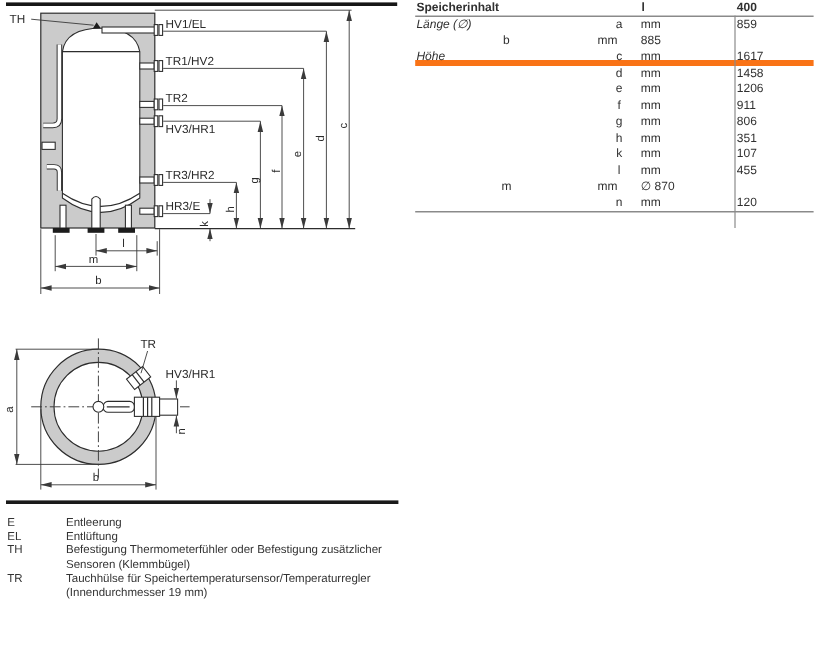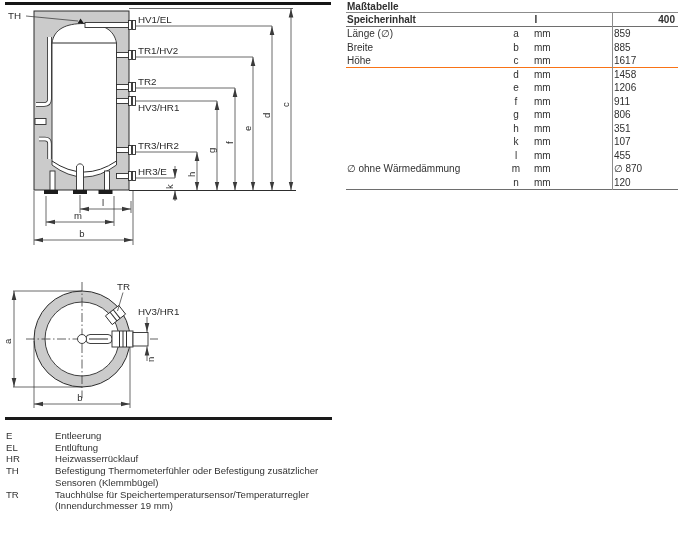--- a/index.html
+++ b/index.html
@@ -16,24 +16,24 @@
   .blackfill{fill:#1c1c1c;stroke:none;}
   .centerline{stroke:#3a3a3a;stroke-width:0.8;fill:none;stroke-dasharray:9 2.5 1.5 2.5;}
 
   
   .mtable{position:absolute;left:346px;top:0;width:332px;font-size:10px;color:#303030;}
   .m-title{font-weight:bold;height:12px;line-height:13px;border-bottom:1px solid #8c8c8c;padding-left:1px;}
   .m-head{display:grid;grid-template-columns:152px 116px 64px;height:14px;line-height:14px;
           border-bottom:1px solid #6e6e6e;font-weight:bold;box-sizing:border-box;}
   .m-head .h-name{padding-left:1px;}
   .m-head .h-unit{text-align:center;transform:translateX(-20px);}
-  .m-head .h-val{text-align:right;padding-right:3px;}
+  .m-head .h-val{padding-right:3px;}
   .mrow{display:grid;grid-template-columns:152px 36px 80px 64px;height:13.5px;line-height:13.5px;box-sizing:border-box;}
-  .mrow.rule{border-bottom:1px solid #f97316;}
-  .mrow .c-name{padding-left:1px;white-space:nowrap;}
+  .mrow.rule{border-bottom:5px solid #f97316;}
+  .mrow .c-name{padding-left:1px;white-space:nowrap;font-style:italic;}
   .mrow .c-letter{text-align:center;}
   .mrow .c-unit{}
   .mrow .c-val{text-align:left;padding-right:3px;}
   .m-bottomrule{border-top:1px solid #6e6e6e;height:0;}
   .m-vline{position:absolute;left:266px;top:13px;width:1px;height:177px;background:#8c8c8c;}
 
   
   .rule-thick-bottom{position:absolute;left:5px;top:417px;width:327px;height:3px;background:#1a1a1a;}
   .legend{position:absolute;left:6px;top:430px;width:316px;font-size:9.6px;line-height:11.7px;color:#333;}
   .leg-item{display:flex;}
@@ -223,34 +223,32 @@
     <text x="138" y="53">HV3/HR1</text>
 
     <defs>
       <marker id="arr2" markerWidth="10" markerHeight="7" refX="9" refY="3" orient="auto-start-reverse" markerUnits="userSpaceOnUse">
         <path d="M0,0.7 L9,3 L0,5.3 Z" fill="#3a3a3a"></path>
       </marker>
     </defs>
   </svg>
 
   <div class="mtable">
-    <div class="m-title">Maßtabelle</div>
     <div class="m-head">
       <div class="h-name">Speicherinhalt</div>
       <div class="h-unit">l</div>
       <div class="h-val">400</div>
     </div>
     <div class="mrow">
         <div class="c-name">Länge (∅)</div>
         <div class="c-letter">a</div>
         <div class="c-unit">mm</div>
         <div class="c-val">859</div>
       </div>
     <div class="mrow">
-        <div class="c-name">Breite</div>
         <div class="c-letter">b</div>
         <div class="c-unit">mm</div>
         <div class="c-val">885</div>
       </div>
     <div class="mrow rule">
         <div class="c-name">Höhe</div>
         <div class="c-letter">c</div>
         <div class="c-unit">mm</div>
         <div class="c-val">1617</div>
       </div>
@@ -290,21 +288,20 @@
         <div class="c-unit">mm</div>
         <div class="c-val">107</div>
       </div>
     <div class="mrow">
         <div class="c-name"></div>
         <div class="c-letter">l</div>
         <div class="c-unit">mm</div>
         <div class="c-val">455</div>
       </div>
     <div class="mrow">
-        <div class="c-name">∅ ohne Wärmedämmung</div>
         <div class="c-letter">m</div>
         <div class="c-unit">mm</div>
         <div class="c-val">∅ 870</div>
       </div>
     <div class="mrow">
         <div class="c-name"></div>
         <div class="c-letter">n</div>
         <div class="c-unit">mm</div>
         <div class="c-val">120</div>
       </div>
@@ -316,24 +313,20 @@
   <div class="legend">
     <div class="leg-item">
         <div class="leg-abbr">E</div>
         <div class="leg-text">Entleerung</div>
       </div>
     <div class="leg-item">
         <div class="leg-abbr">EL</div>
         <div class="leg-text">Entlüftung</div>
       </div>
     <div class="leg-item">
-        <div class="leg-abbr">HR</div>
-        <div class="leg-text">Heizwasserrücklauf</div>
-      </div>
-    <div class="leg-item">
         <div class="leg-abbr">TH</div>
         <div class="leg-text">Befestigung Thermometerfühler oder Befestigung zusätzlicher Sensoren (Klemmbügel)</div>
       </div>
     <div class="leg-item">
         <div class="leg-abbr">TR</div>
         <div class="leg-text">Tauchhülse für Speichertemperatursensor/Temperaturregler (Innendurchmesser 19 mm)</div>
       </div>
   </div>
 
 </div>

